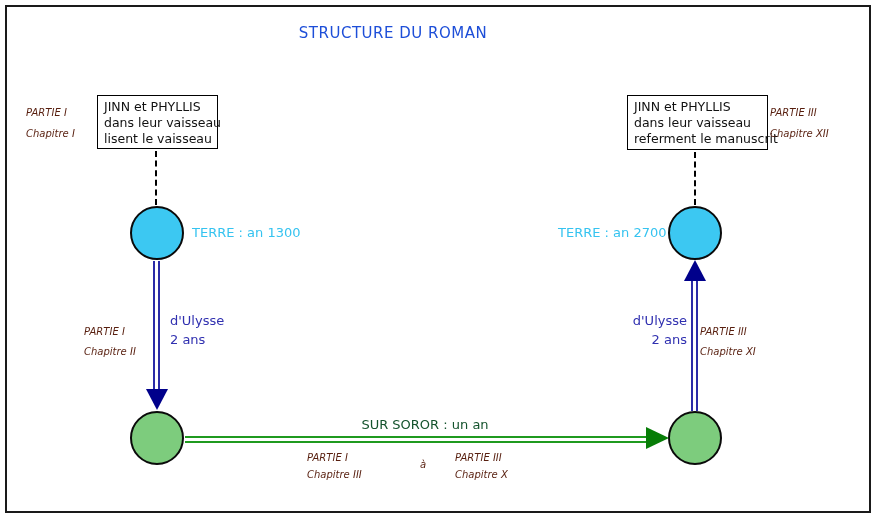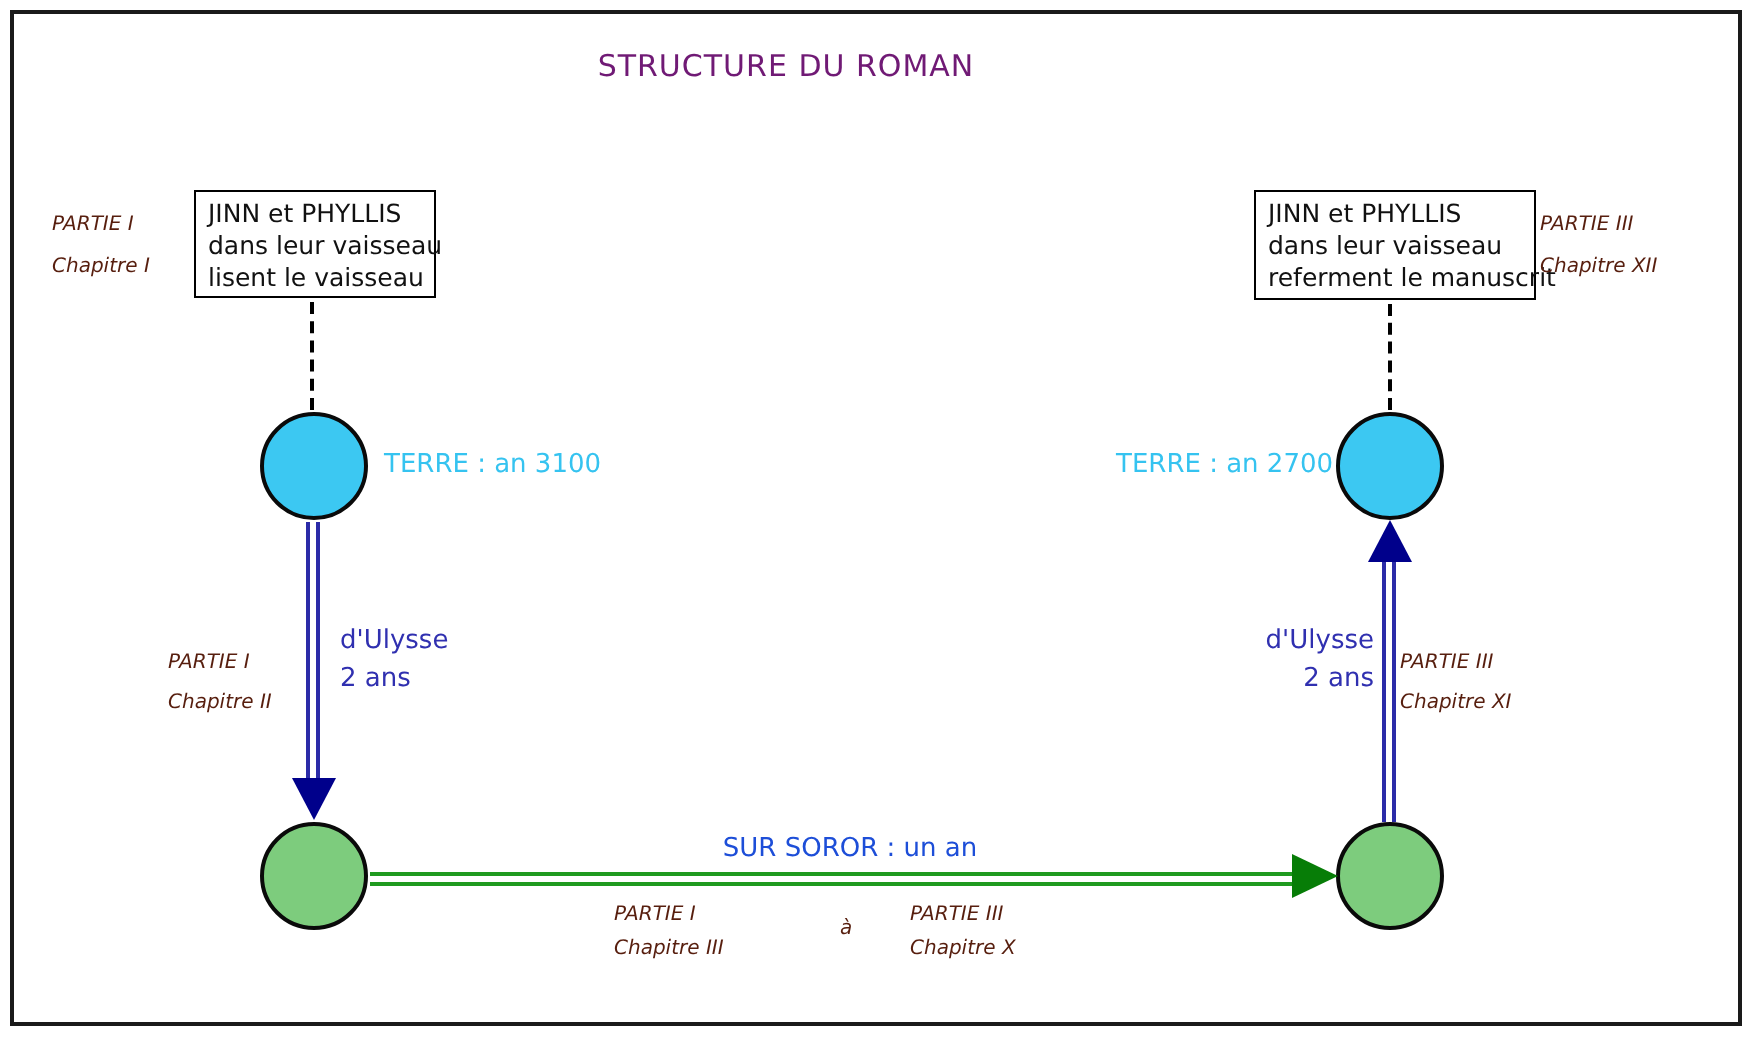--- a/index.html
+++ b/index.html
@@ -6,21 +6,21 @@
   #canvas{
     position:relative;width:876px;height:519px;background:#ffffff;
     font-family:"DejaVu Sans",sans-serif;overflow:hidden;
   }
   .frame{
     position:absolute;left:5px;top:5px;width:862px;height:504px;
     border:2px solid #1a1a1a;
   }
   .title{
     position:absolute;left:0;top:24px;width:786px;text-align:center;
-    font-size:15px;color:#701a75;letter-spacing:0.5px;
+    font-size:15px;color:#1d4ed8;letter-spacing:0.5px;
   }
   .mbox{
     position:absolute;box-sizing:border-box;border:1.5px solid #000;
     background:#fff;padding:3px 6px;font-size:12.5px;line-height:16px;color:#111;
   }
   .mbox span{display:block;white-space:nowrap;}
   .chapter{
     position:absolute;text-align:left;font-style:italic;
     color:#571E0E;font-size:10px;line-height:21px;
   }
@@ -55,21 +55,21 @@
     position:absolute;width:0;height:0;
     border-top:11px solid transparent;border-bottom:11px solid transparent;
     border-left:23px solid #077D07;
   }
   .blue-text{
     position:absolute;font-size:13px;line-height:19px;color:#3030B0;
   }
   .blue-text span{display:block;white-space:nowrap;}
   .blue-text.right{text-align:right;}
   .green-text{
-    position:absolute;font-size:13px;color:#1d4ed8;text-align:center;white-space:nowrap;
+    position:absolute;font-size:13px;color:#14532d;text-align:center;white-space:nowrap;
   }
   .chapter.small{line-height:17px;}
 </style>
 </head>
 <body>
 
 <div id="canvas">
 
   <div class="frame"></div>
 
@@ -94,21 +94,21 @@
 
   <div class="chapter" style="left:770px;top:102px;width:84px;">
     <span>PARTIE III</span>
     <span>Chapitre XII</span>
   </div>
 
   <div class="dashline" style="left:155px;top:151px;height:54px;"></div>
   <div class="dashline" style="left:694px;top:152px;height:53px;"></div>
 
   <div class="circle earth" style="left:130px;top:206px;"></div>
-  <div class="cyan-text" style="left:192px;top:225px;">TERRE : an 3100</div>
+  <div class="cyan-text" style="left:192px;top:225px;">TERRE : an 1300</div>
 
   <div class="circle earth" style="left:668px;top:206px;"></div>
   <div class="cyan-text" style="left:558px;top:225px;width:100px;text-align:right;">TERRE : an 2700</div>
 
   <div class="vline-blue" style="left:153px;top:261px;height:128px;"></div>
   <div class="arrow-down" style="left:146px;top:389px;"></div>
   <div class="blue-text" style="left:170px;top:311px;">
     <span>d'Ulysse</span>
     <span>2 ans</span>
   </div>

